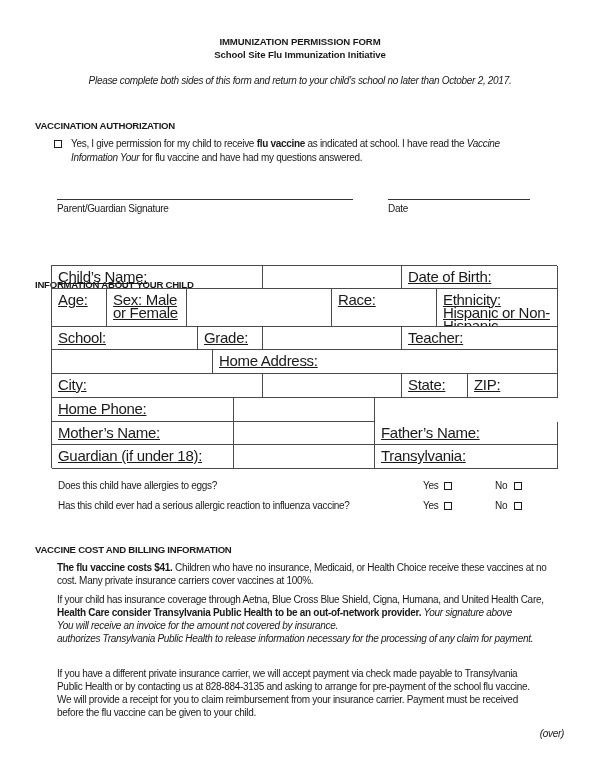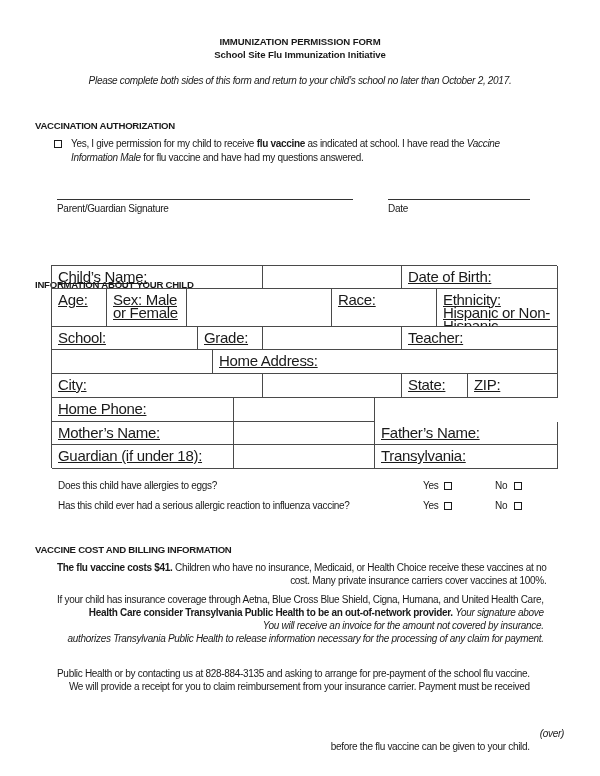--- a/index.html
+++ b/index.html
@@ -17,35 +17,35 @@
 
   
   #child-table { left: 51px; top: 265px; width: 506px; height: 203px;
                  border-top: 1px solid #4a4a4a; border-left: 1px solid #4a4a4a; box-sizing: border-box; }
   .cell { position: absolute; box-sizing: border-box; border-right: 1px solid #4a4a4a; border-bottom: 1px solid #4a4a4a;
           padding: 4px 5px 0 6px; font-size: 15px; letter-spacing: -0.3px; line-height: 13px; color: #1a1a1a; overflow: hidden; text-decoration: underline; }
   .cell.wrap { white-space: normal; }
   .cell.nowrap { white-space: nowrap; }
 
   .para { left: 57px; }
-  .para .pline { display: block; height: 13px; text-align: right; }
+  .para .pline { display: block; height: 13px; }
 </style>
 </head>
 <body>
 
 <div class="abs center-line title" style="top:35px;">IMMUNIZATION PERMISSION FORM</div>
 <div class="abs center-line title" style="top:48px;">School Site Flu Immunization Initiative</div>
 <div class="abs center-line txt italic" style="top:74px;">Please complete both sides of this form and return to your child’s school no later than October 2, 2017.</div>
 
 <div class="abs heading" style="left:35px; top:119px;">VACCINATION AUTHORIZATION</div>
 <div class="abs cbox" style="left:54px; top:140px;"></div>
 <div class="abs txt" style="left:71px; top:137px;">
   <div class="rich">
       <div class="pline" style="height: 13.5px; line-height: 13.5px;"><span style="white-space: pre;">Yes, I give permission for my child to receive </span><span class="bold" style="white-space: pre;">flu vaccine</span><span style="white-space: pre;"> as indicated at school. I have read the </span><span class="italic" style="white-space: pre;">Vaccine</span></div>
-      <div class="pline" style="height: 13.5px; line-height: 13.5px;"><span class="italic" style="white-space: pre;">Information Male</span><span style="white-space: pre;"> for flu vaccine and have had my questions answered.</span></div>
+      <div class="pline" style="height: 13.5px; line-height: 13.5px;"><span class="italic" style="white-space: pre;">Information Your</span><span style="white-space: pre;"> for flu vaccine and have had my questions answered.</span></div>
     </div>
 </div>
 <div class="abs rule" style="left:57px; top:199px; width:296px;"></div>
 <div class="abs rule" style="left:388px; top:199px; width:142px;"></div>
 <div class="abs txt" style="left:57px; top:202px;">Parent/Guardian Signature</div>
 <div class="abs txt" style="left:388px; top:202px;">Date</div>
 
 <div class="abs heading" style="left:35px; top:246px;margin-top:32px;">INFORMATION ABOUT YOUR CHILD</div>
 
 <div id="child-table" class="abs">
@@ -107,19 +107,20 @@
 <div class="abs txt para" style="top:593px;">
   <div class="rich">
       <div class="pline" style="height: 13px; line-height: 13px;"><span style="white-space: pre;">If your child has insurance coverage through Aetna, Blue Cross Blue Shield, Cigna, Humana, and United Health Care,</span></div>
       <div class="pline" style="height: 13px; line-height: 13px;"><span class="bold" style="white-space: pre;">Health Care consider Transylvania Public Health to be an out-of-network provider.</span><span class="italic" style="white-space: pre;"> Your signature above</span></div>
       <div class="pline" style="height: 13px; line-height: 13px;"><span class="italic" style="white-space: pre;">You will receive an invoice for the amount not covered by insurance.</span></div>
       <div class="pline" style="height: 13px; line-height: 13px;"><span class="italic" style="white-space: pre;">authorizes Transylvania Public Health to release information necessary for the processing of any claim for payment.</span></div>
     </div>
 </div>
 <div class="abs txt para" style="top:667px;">
   <div class="rich">
+      <div class="pline" style="height: 13px; line-height: 13px;"><span style="white-space: pre;">If you have a different private insurance carrier, we will accept payment via check made payable to Transylvania</span></div>
       <div class="pline" style="height: 13px; line-height: 13px;"><span style="white-space: pre;">Public Health or by contacting us at 828-884-3135 and asking to arrange for pre-payment of the school flu vaccine.</span></div>
       <div class="pline" style="height: 13px; line-height: 13px;"><span style="white-space: pre;">We will provide a receipt for you to claim reimbursement from your insurance carrier. Payment must be received</span></div>
-      <div class="pline" style="height: 13px; line-height: 13px; margin-top: 47px;"><span style="white-space: pre;">before the flu vaccine can be given to your child.</span></div>
+      <div class="pline" style="height: 13px; line-height: 13px;"><span style="white-space: pre;">before the flu vaccine can be given to your child.</span></div>
     </div>
 </div>
 
 <div class="abs txt italic" style="right:36px; top:727px;">(over)</div>
 
 </body></html>

